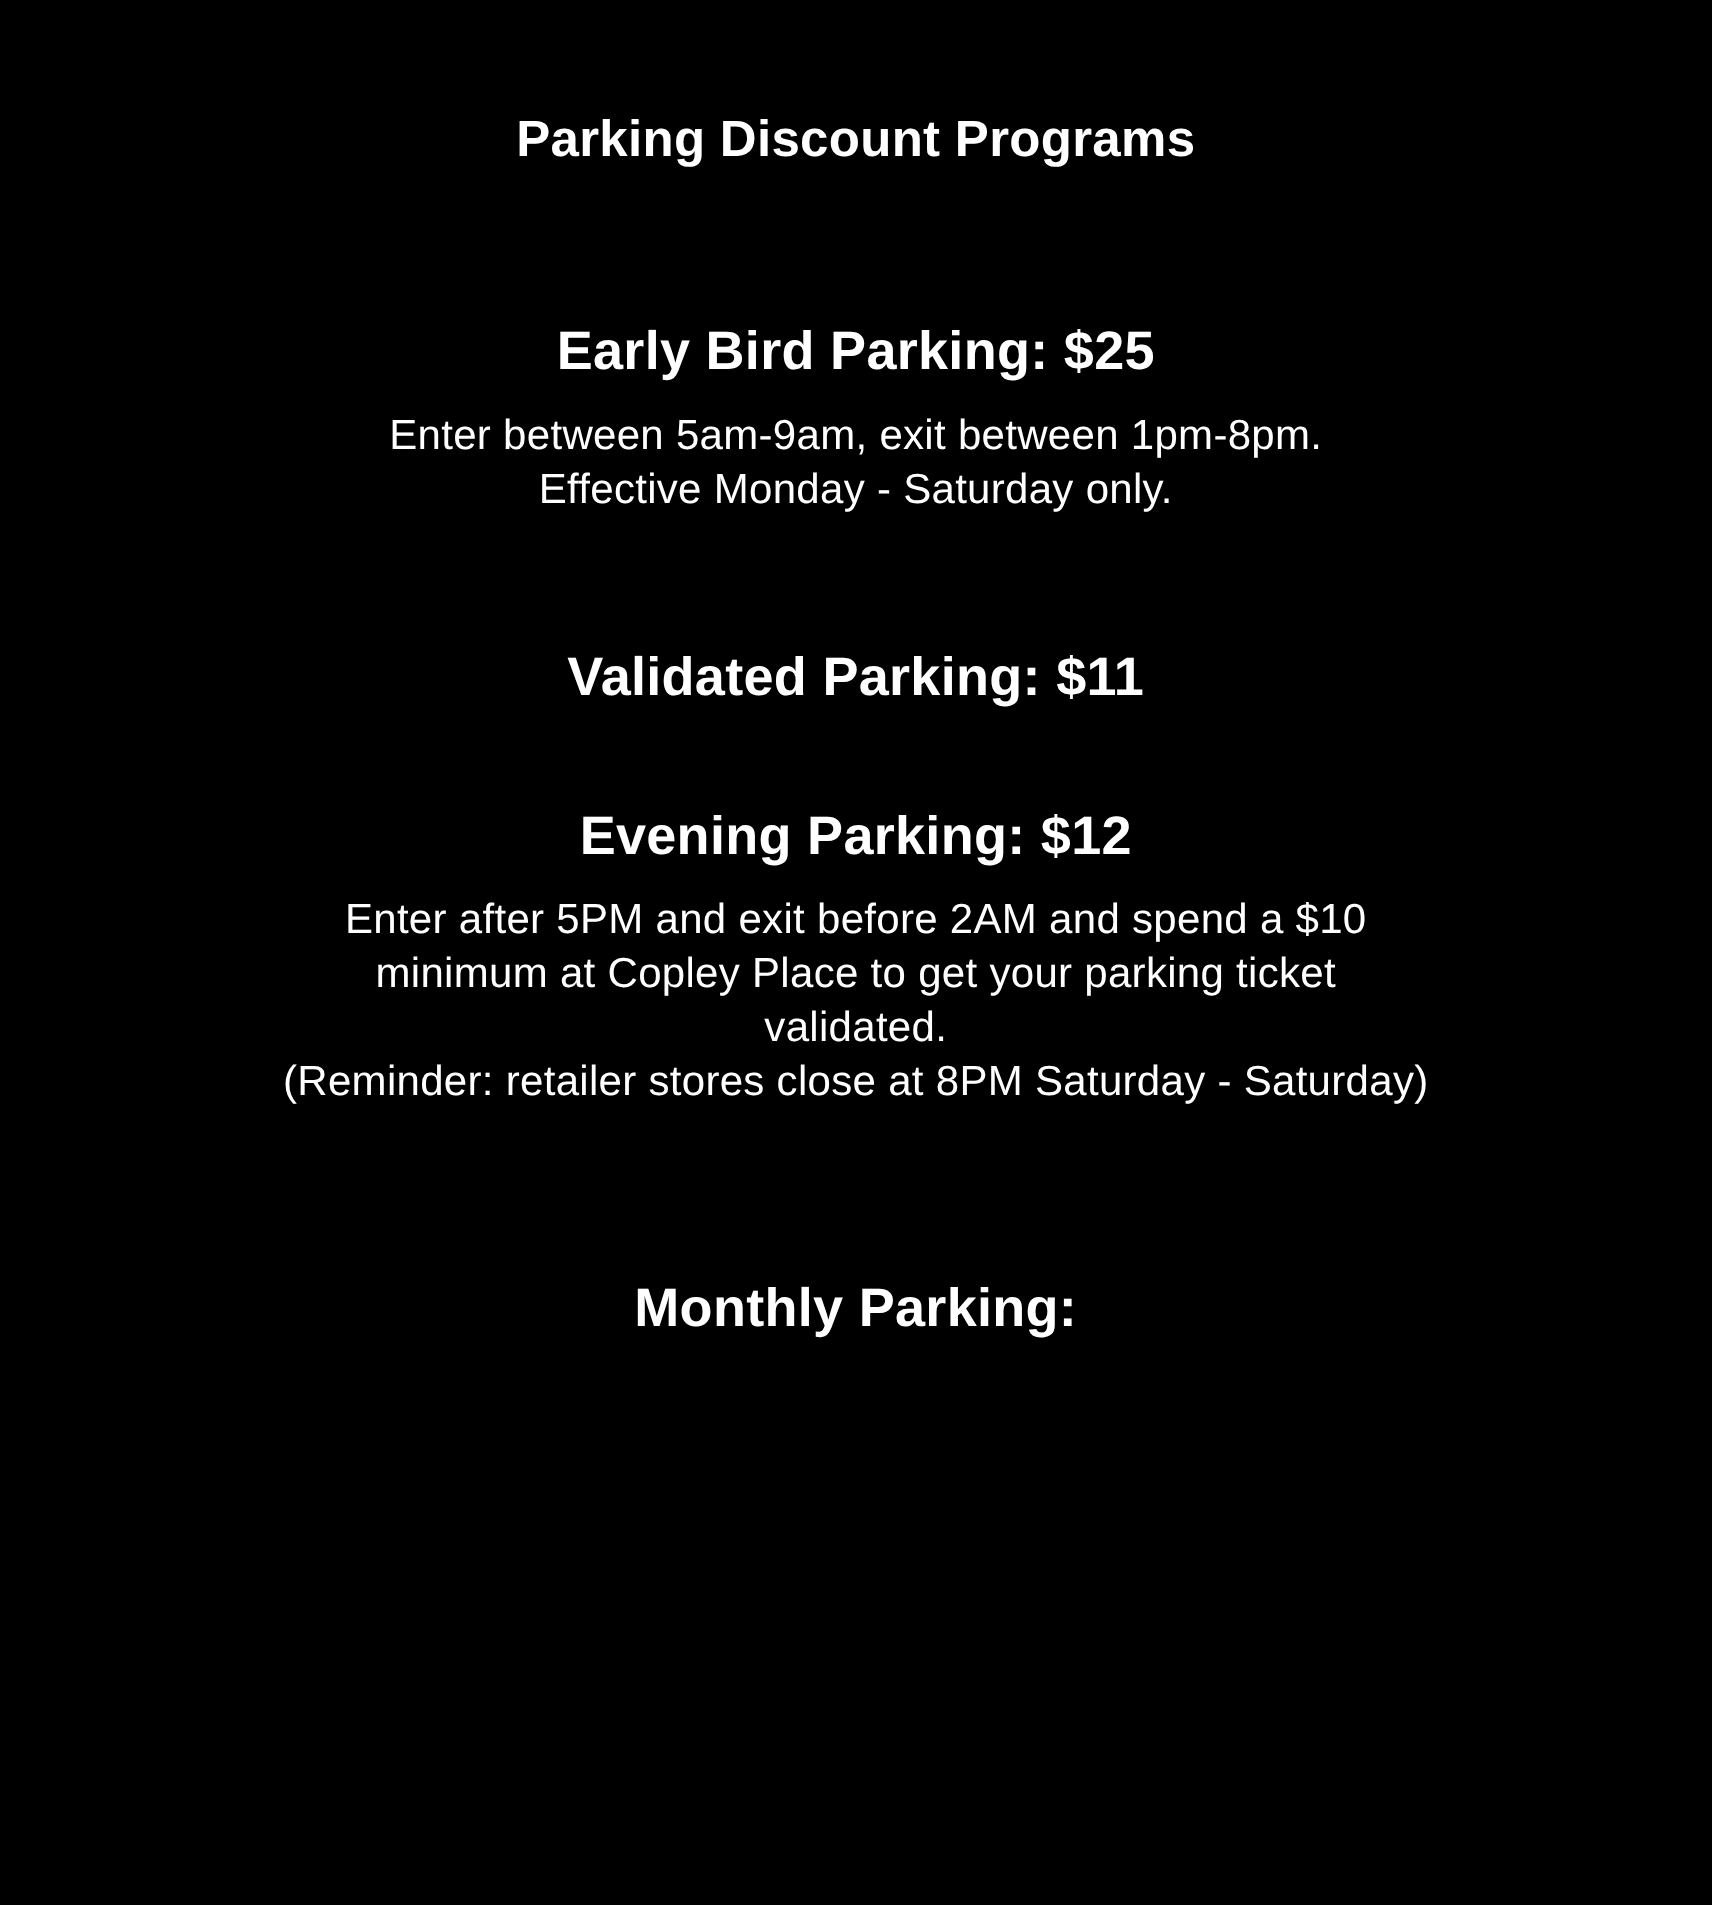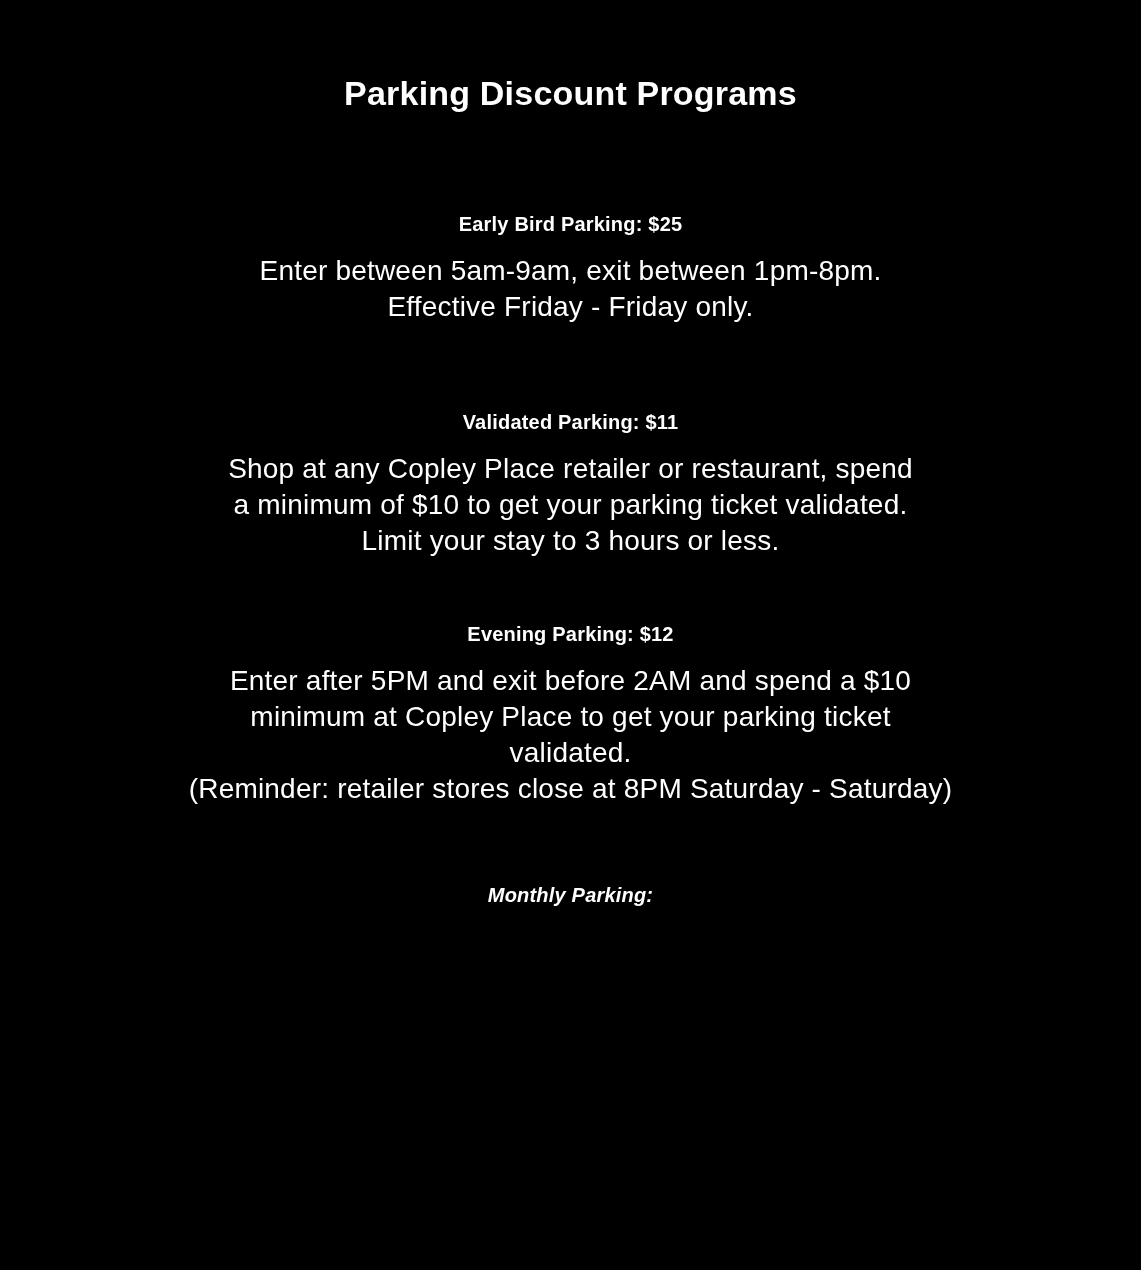--- a/index.html
+++ b/index.html
@@ -25,24 +25,24 @@
     font-weight: 700;
     letter-spacing: 0.2px;
   }
   .program-section {
     margin: 0 auto;
     width: 980px;
   }
   .section-early-bird { margin-top: 100px; }
   .section-validated  { margin-top: 86px; }
   .section-evening    { margin-top: 64px; }
-  .section-monthly    { margin-top: 77px; font-style: italic; }
+  .section-monthly    { margin-top: 112px; }
   .section-heading {
     margin: 0;
-    font-size: 20px;
+    font-size: 36px;
     font-weight: 700;
     letter-spacing: 0.2px;
   }
   .section-body {
     margin: 17px 0 0 0;
     font-size: 28px;
     font-weight: 400;
     line-height: 36px;
     white-space: pre-line;
     letter-spacing: 0.2px;
@@ -51,28 +51,25 @@
 </head>
 <body>
 
 <main class="page">
 
   <h1 class="page-title">Parking Discount Programs</h1>
 
   <section class="program-section section-early-bird">
     <h2 class="section-heading">Early Bird Parking: $25</h2>
     <p class="section-body">Enter between 5am-9am, exit between 1pm-8pm.
-Effective Friday - Friday only.</p>
+Effective Monday - Saturday only.</p>
   </section>
 
   <section class="program-section section-validated">
     <h2 class="section-heading">Validated Parking: $11</h2>
-    <p class="section-body">Shop at any Copley Place retailer or restaurant, spend
-a minimum of $10 to get your parking ticket validated.
-Limit your stay to 3 hours or less.</p>
   </section>
 
   <section class="program-section section-evening">
     <h2 class="section-heading">Evening Parking: $12</h2>
     <p class="section-body">Enter after 5PM and exit before 2AM and spend a $10
 minimum at Copley Place to get your parking ticket
 validated.
 (Reminder: retailer stores close at 8PM Saturday - Saturday)</p>
   </section>
 

